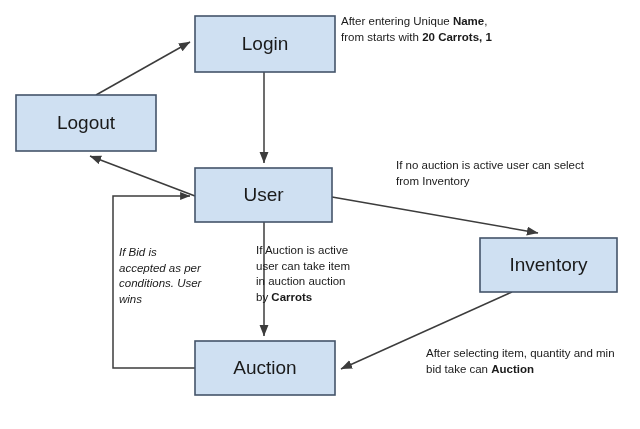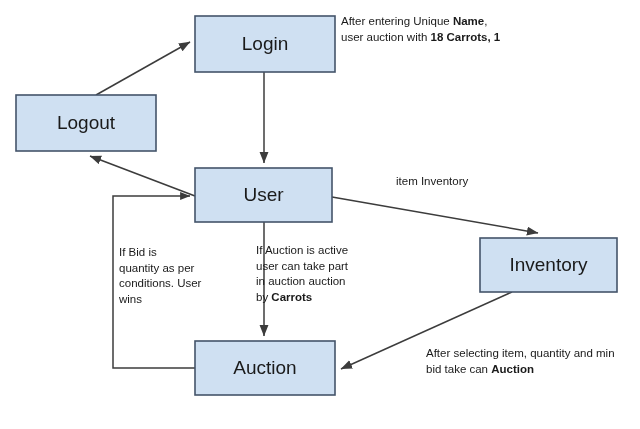--- a/index.html
+++ b/index.html
@@ -47,21 +47,21 @@
     position: absolute;
     font-family: "Liberation Sans", sans-serif;
     font-size: 11.5px;
     line-height: 15.5px;
     color: #1a1a1a;
     white-space: pre-line;
   }
   .note b { font-weight: bold; }
   .note-top-right  { left: 341px; top: 14px;  width: 186px; }
   .note-right-mid  { left: 396px; top: 158px; width: 214px; }
-  .note-left-low   { left: 119px; top: 245px; width: 104px; }
+  .note-left-low   { left: 119px; top: 245px; width: 104px; font-style: italic; }
   .note-mid-low    { left: 256px; top: 243px; width: 100px; }
   .note-bottom-right { left: 426px; top: 346px; width: 216px; }
 </style>
 </head>
 <body>
 
 <div id="diagram-root">
 
   <svg class="canvas" viewBox="0 0 640 429">
     <defs>
@@ -108,23 +108,23 @@
       <rect class="node-rect" x="480" y="238" width="137" height="54"></rect>
       <text class="node-label" x="548.5" y="266">Inventory</text>
     </g>
 
     <g>
       <rect class="node-rect" x="195" y="341" width="140" height="54"></rect>
       <text class="node-label" x="265" y="369">Auction</text>
     </g>
   </svg>
 
-  <div class="note note-top-right"><span>After entering Unique </span><b>Name</b><span>,</span><br><span>user auction with </span><b>18 Carrots, 1</b><br></div>
+  <div class="note note-top-right"><span>After entering Unique </span><b>Name</b><span>,</span><br><span>from starts with </span><b>20 Carrots, 1</b><br></div>
 
-  <div class="note note-right-mid"><br><span>item Inventory</span></div>
+  <div class="note note-right-mid"><span>If no auction is active user can select</span><br><span>from Inventory</span></div>
 
-  <div class="note note-left-low"><span>If Bid is</span><br><span>quantity as per</span><br><span>conditions. User</span><br><span>wins</span></div>
+  <div class="note note-left-low"><span>If Bid is</span><br><span>accepted as per</span><br><span>conditions. User</span><br><span>wins</span></div>
 
-  <div class="note note-mid-low"><span>If Auction is active</span><br><span>user can take part</span><br><span>in auction auction</span><br><span>by </span><b>Carrots</b></div>
+  <div class="note note-mid-low"><span>If Auction is active</span><br><span>user can take item</span><br><span>in auction auction</span><br><span>by </span><b>Carrots</b></div>
 
   <div class="note note-bottom-right"><span>After selecting item, quantity and min</span><br><span>bid take can </span><b>Auction</b></div>
 
 </div>
 
 </body></html>

